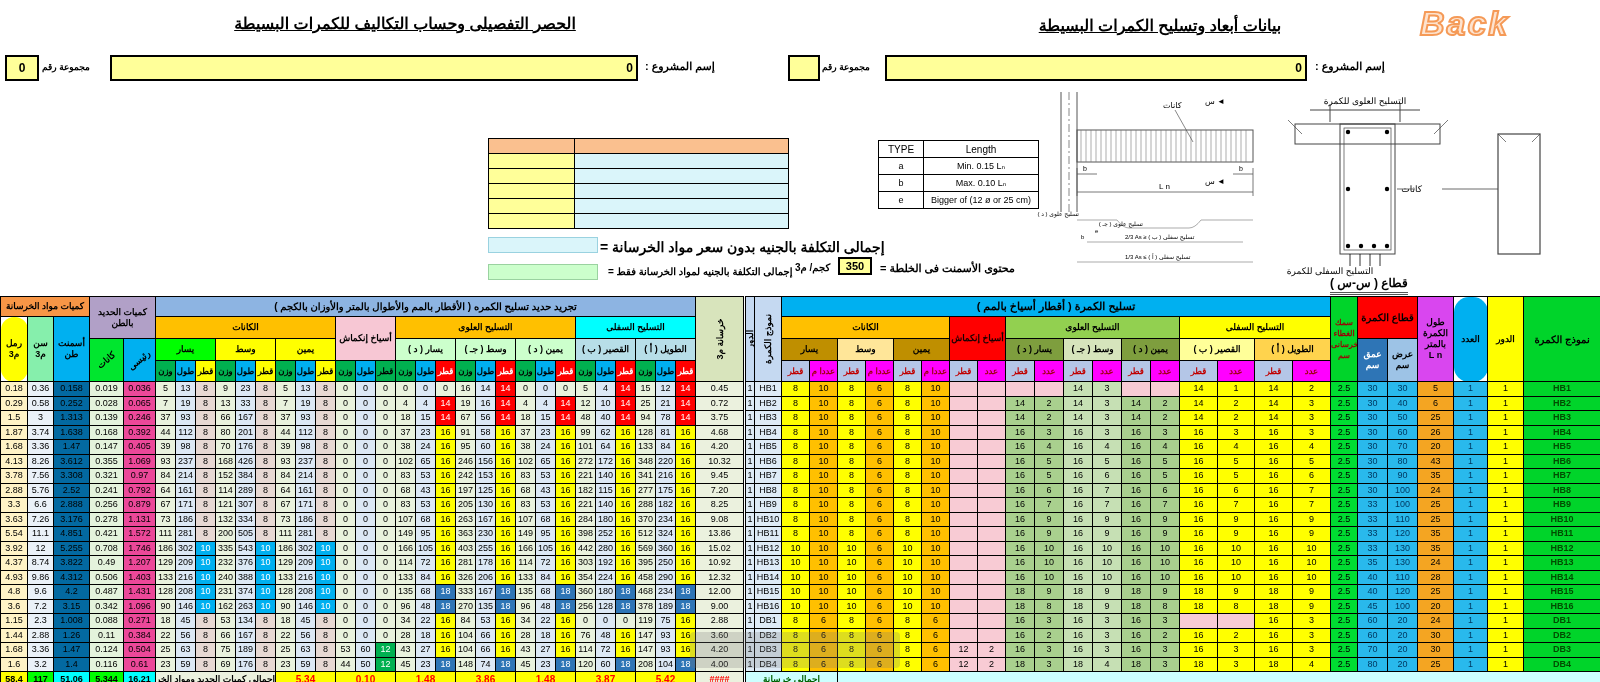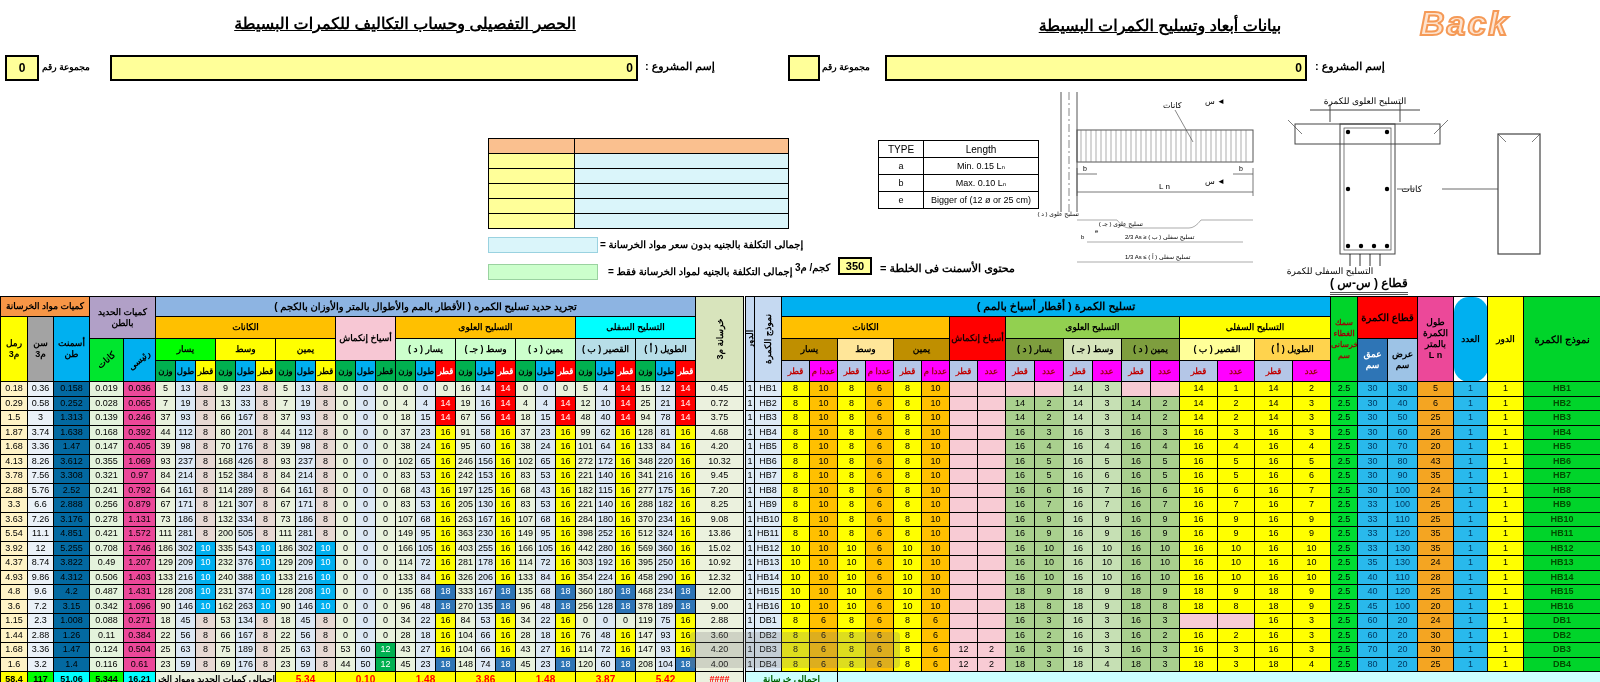--- a/index.html
+++ b/index.html
@@ -40,21 +40,21 @@
   .h-stl{background:#ffe699;}
   .h-topd{background:#7e9e3e;}
   .h-topl{background:#d6e4bc;}
   .h-botb{background:#ffff99;}
   .h-bota{background:#ffd34d;}
   .h-dia{background:#b4c6e7;color:#c00000;}
   .h-num{background:#ff00ff;color:#9c0006;}
   .h-model{background:#00d42a;font-size:10px;white-space:normal!important;}
   .h-floor{background:#ffff00;}
   .h-count{background:#00b0f0;border-radius:15px;}
-  .h-len{background:#ec4899;white-space:normal!important;font-size:9px;}
+  .h-len{background:#d946ef;white-space:normal!important;font-size:9px;}
   .h-sec{background:#ff0000;font-size:10px;}
   .h-width{background:#9dc3e6;white-space:normal!important;}
   .h-depth{background:#2e75b6;color:#fff;white-space:normal!important;}
   .h-cover{background:#00d42a;color:#9c0006;white-space:normal!important;font-size:8px;}
   .h-lb{background:#c5d9f1;}
   
   .c-lb{background:#deebf6;} .c-lbm{background:#deebf6;}
   .c-ky{background:#ffff00;} .c-ko{background:#ffc000;}
   .c-pk{background:#f8cbd4;}
   .c-g1{background:#a9d08e;} .c-g2{background:#c6e0b4;}
@@ -63,22 +63,22 @@
   .c-bl{background:#29b9ec;color:#003a63;}
   .c-or{background:#f4a522;}
   .c-ylc{background:#ffff00;}
   .c-gnm{background:#00d42a;color:#004d00;font-weight:bold;}
   .rf-label{background:#ccffff;color:#006100;font-weight:bold;direction:rtl;}
   .rf-blank{background:#ccffff;}
   
   .h-band-l{background:#8db4e2;font-size:10px;}
   .h-cb{background:#f79646;}
   .h-sb{background:#b1a0c7;white-space:normal!important;}
-  .h-sand{background:#ffff00;white-space:normal!important;}
-  .h-gravel{background:#a3a3a3;white-space:normal!important;}
+  .h-sand{background:#ffff00;white-space:normal!important;border-radius:13px;}
+  .h-gravel{background:#86efac;white-space:normal!important;}
   .h-cement{background:#00b0f0;white-space:normal!important;}
   .h-stT{background:#00e62e;}
   .h-mainT{background:#00b0f0;}
   .h-shrink-l{background:#f7c7d4;font-size:9px;}
   .h-top-l{background:#ffc000;}
   .h-bot-l{background:#00ffff;}
   .h-kL{background:#00ff00;} .h-kM{background:#ffff00;} .h-kR{background:#ffff00;}
   .h-uL,.h-uM,.h-uR{background:#ccffcc;}
   .h-bB,.h-bA{background:#b7dee8;}
   .h-w{background:#00b050;} .h-l{background:#00b0f0;}
@@ -148,21 +148,21 @@
           <td class="c1"></td>
           <td class="c2"></td>
         </tr>
     <tr>
           <td class="c1"></td>
           <td class="c2"></td>
         </tr>
   </tbody>
     </table>
   <div class="abs note-box" style="left:488px;top:237px;width:110px;height:16px;background:#daf5fa;"></div>
-  <div class="abs lbl" style="left:600px;top:239px;font-size:10px;">إجمالى التكلفة بالجنيه بدون سعر مواد الخرسانة =</div>
+  <div class="abs lbl" style="left:600px;top:239px;font-size:14px;">إجمالى التكلفة بالجنيه بدون سعر مواد الخرسانة =</div>
   <div class="abs note-box" style="left:488px;top:264px;width:110px;height:16px;background:#ccffcc;border-color:#9ad2a0;"></div>
   <div class="abs lbl" style="left:608px;top:266px;font-size:10px;">إجمالى التكلفة بالجنيه لمواد الخرسانة فقط =</div>
 
   <div class="abs lbl" style="left:795px;top:262px;font-size:10px;">كجم/ م3</div>
   <div class="abs ybox center" style="left:838px;top:257px;width:34px;height:18px;font-size:11px;">350</div>
   <div class="abs lbl" style="left:880px;top:262px;font-size:11px;">محتوى الأسمنت فى الخلطة =</div>
 
   <table class="abs type-tbl" style="left:878px;top:140px;">
     <tbody>
         <tr>

